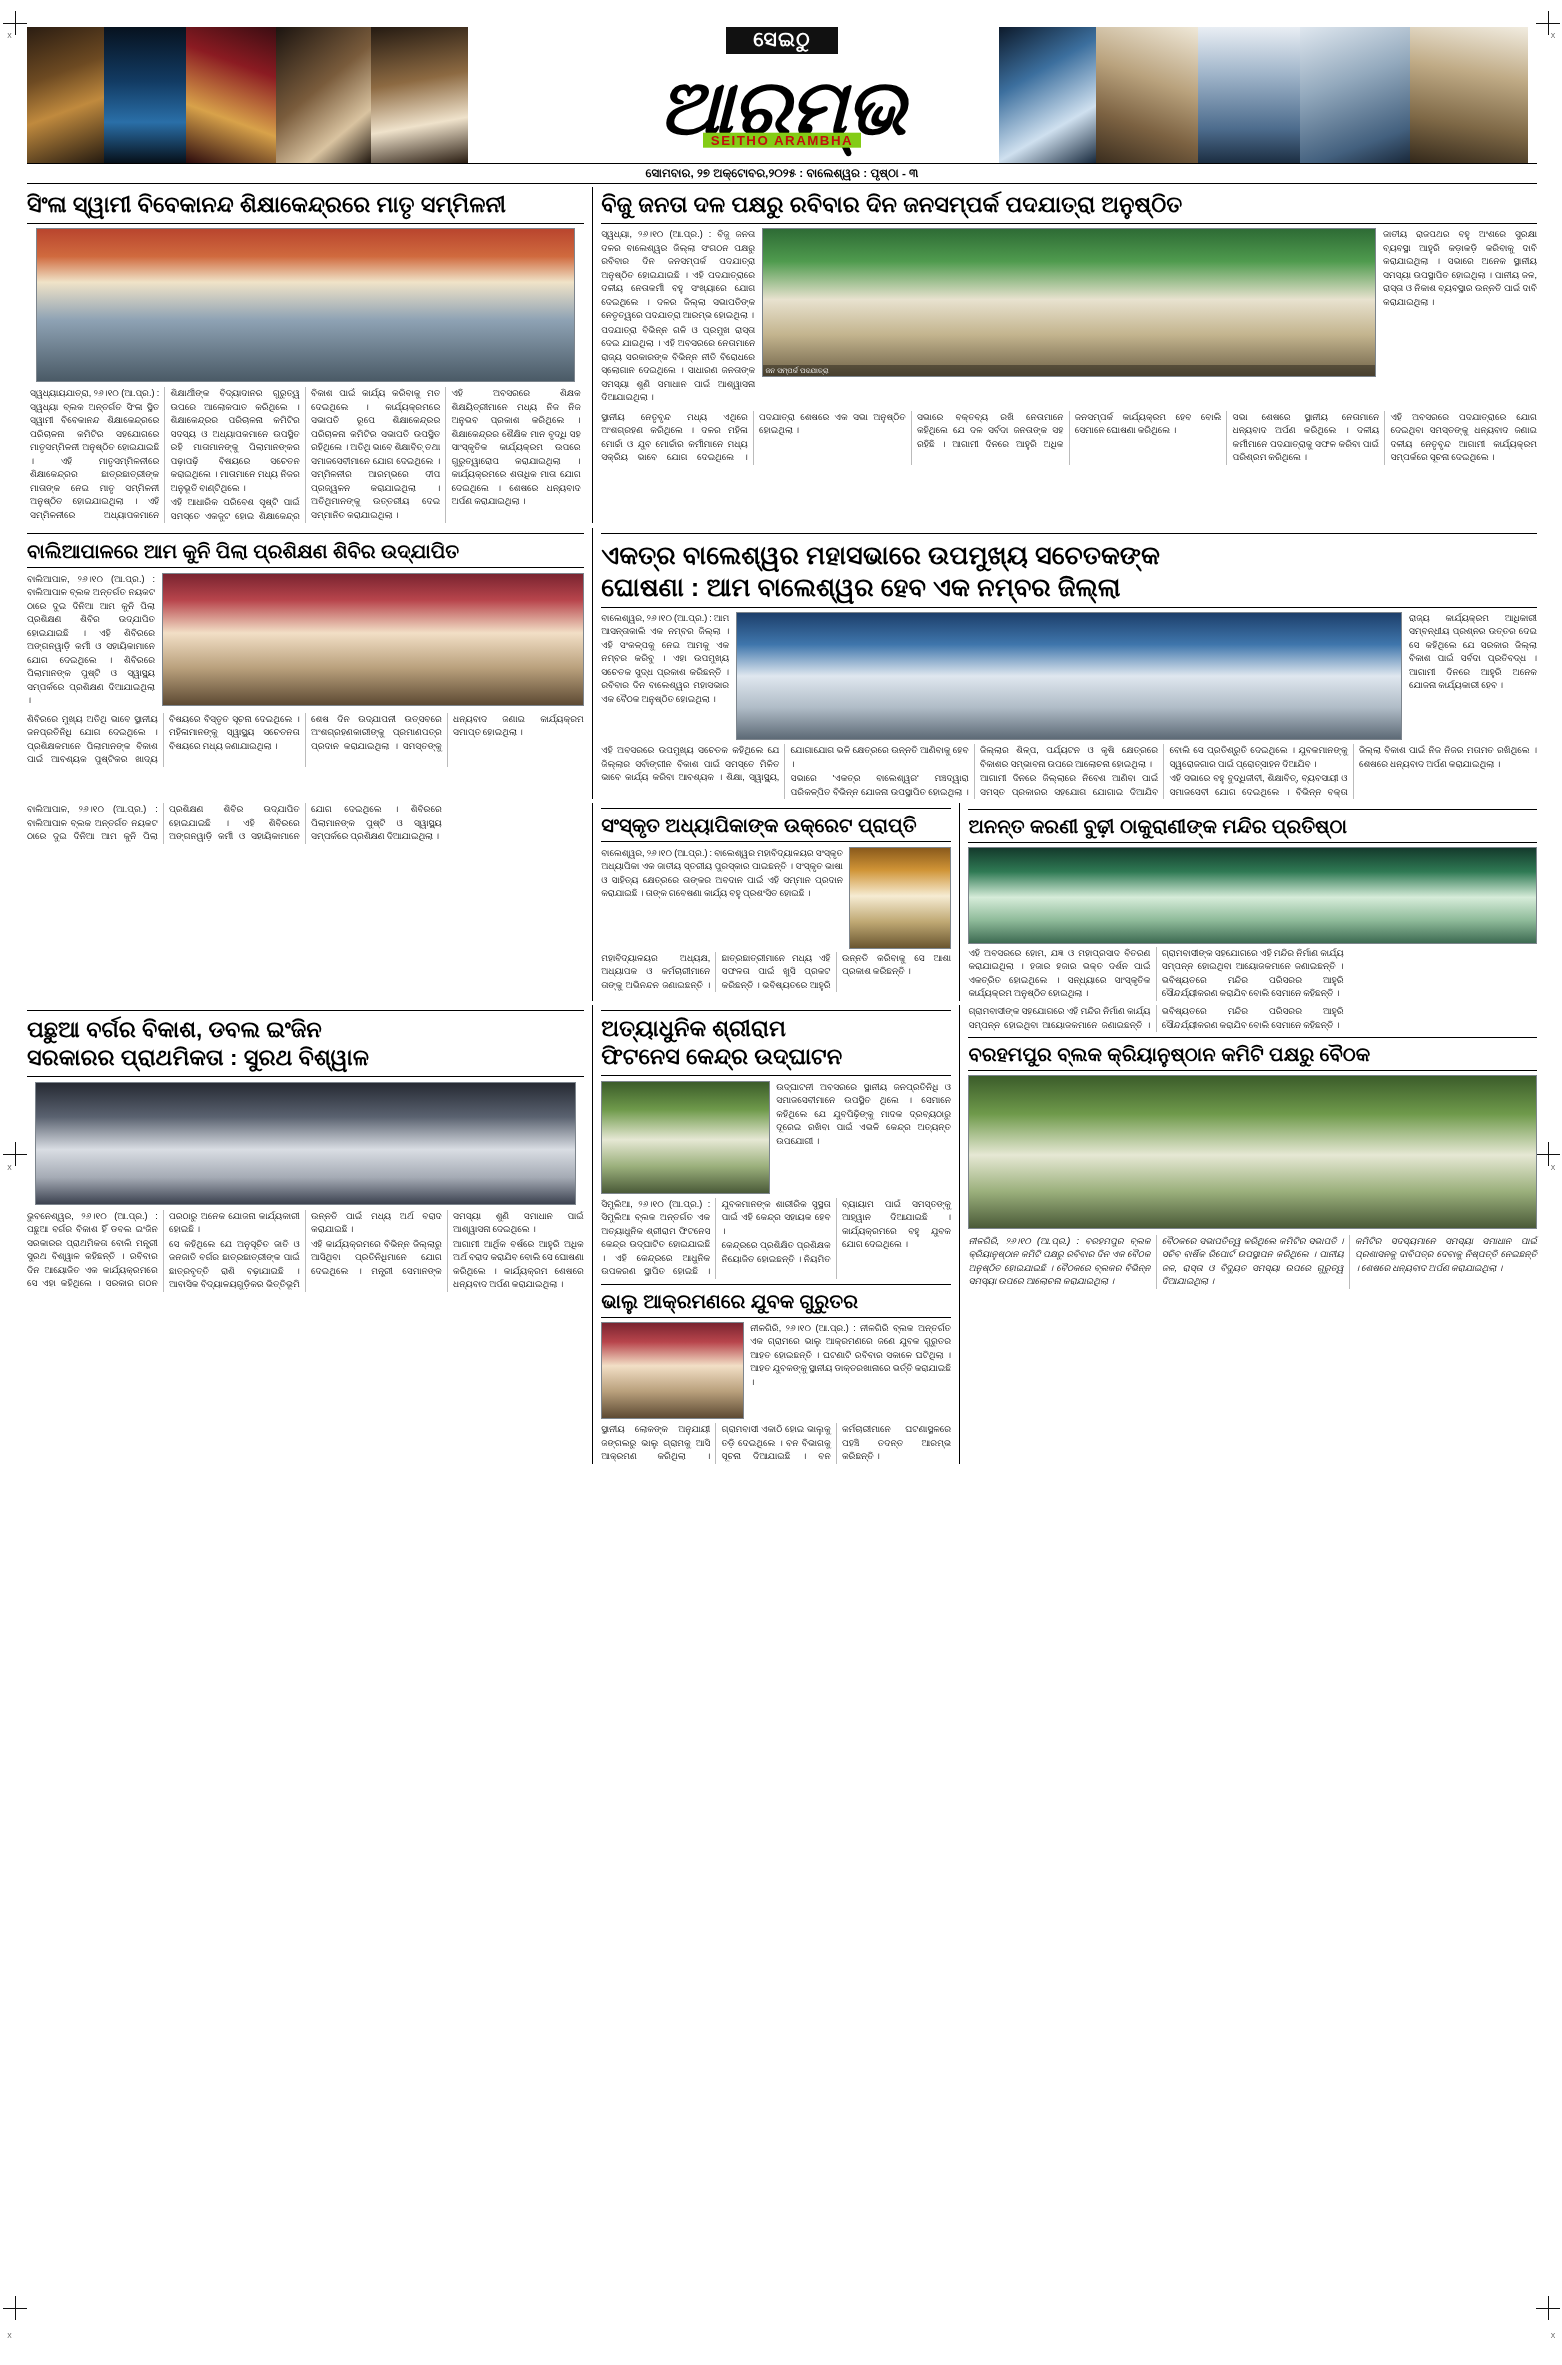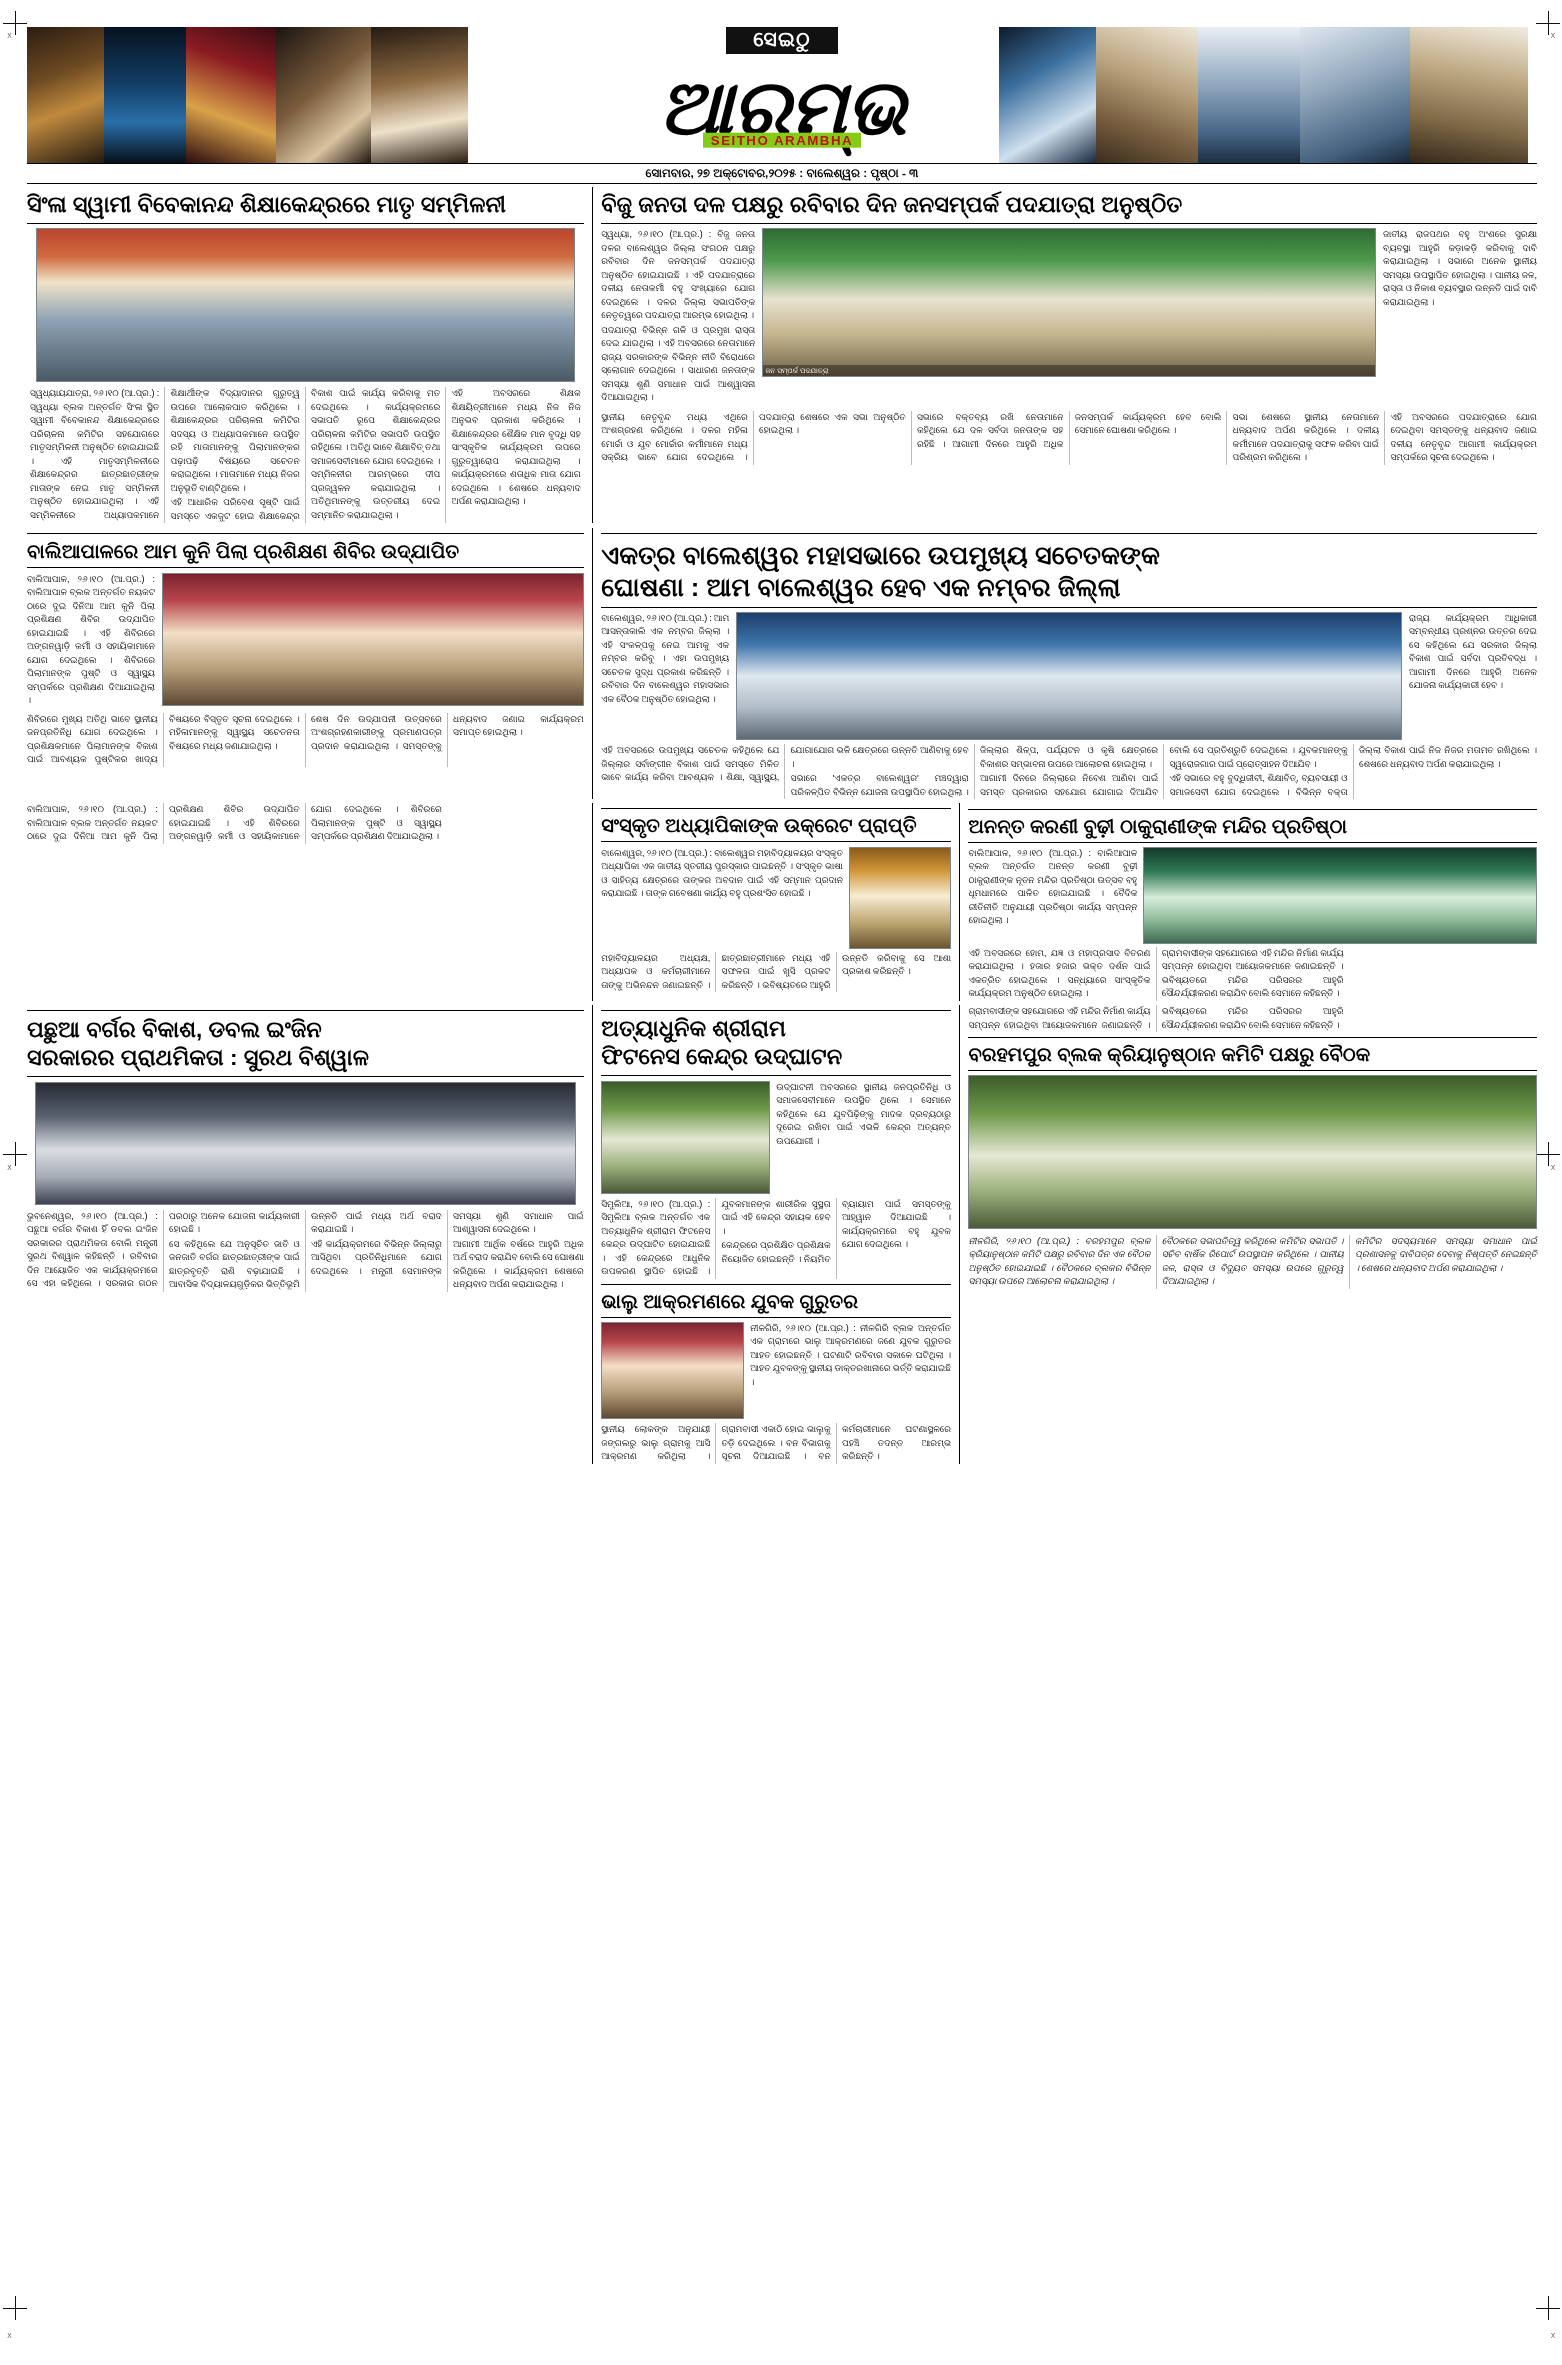--- a/index.html
+++ b/index.html
@@ -363,23 +363,20 @@
           </div>
 
           <div style="flex:1;">
             <div class="body-text cols" style="column-count:3; column-rule:0.5px solid #bbb;">
               <p></p>
             </div>
             <div class="sep"></div>
             <div class="hl hl-md" style="padding:1px 0 4.1px 0;">ଅନନ୍ତ କରଣୀ ବୁଢ଼ୀ ଠାକୁରାଣୀଙ୍କ ମନ୍ଦିର ପ୍ରତିଷ୍ଠା</div>
             <div class="rule-top" style="margin-bottom:4.1px;"></div>
             <div style="display:flex; gap:6.1px;">
-              <div style="width:169px;" class="body-text">
-                <p>ବାଲିଆପାଳ, ୨୬।୧୦ (ଆ.ପ୍ର.) : ବାଲିଆପାଳ ବ୍ଲକ ଅନ୍ତର୍ଗତ ଅନନ୍ତ କରଣୀ ବୁଢ଼ୀ ଠାକୁରାଣୀଙ୍କ ନୂତନ ମନ୍ଦିର ପ୍ରତିଷ୍ଠା ଉତ୍ସବ ବହୁ ଧୂମଧାମରେ ପାଳିତ ହୋଇଯାଇଛି । ବୈଦିକ ରୀତିନୀତି ଅନୁଯାୟୀ ପ୍ରତିଷ୍ଠା କାର୍ଯ୍ୟ ସମ୍ପନ୍ନ ହୋଇଥିଲା ।</p>
-              </div>
               <div style="flex:1;">
                 <div class="photo pimg8" style="height:97px;"></div>
               </div>
             </div>
             <div class="body-text cols" style="column-count:3; column-rule:0.5px solid #bbb; margin-top:3.1px;">
               <p>ଏହି ଅବସରରେ ହୋମ, ଯଜ୍ଞ ଓ ମହାପ୍ରସାଦ ବିତରଣ କରାଯାଇଥିଲା । ହଜାର ହଜାର ଭକ୍ତ ଦର୍ଶନ ପାଇଁ ଏକତ୍ରିତ ହୋଇଥିଲେ । ସନ୍ଧ୍ୟାରେ ସାଂସ୍କୃତିକ କାର୍ଯ୍ୟକ୍ରମ ଅନୁଷ୍ଠିତ ହୋଇଥିଲା ।</p>
               <p>ଗ୍ରାମବାସୀଙ୍କ ସହଯୋଗରେ ଏହି ମନ୍ଦିର ନିର୍ମାଣ କାର୍ଯ୍ୟ ସମ୍ପନ୍ନ ହୋଇଥିବା ଆୟୋଜକମାନେ ଜଣାଇଛନ୍ତି । ଭବିଷ୍ୟତରେ ମନ୍ଦିର ପରିସରର ଆହୁରି ସୌନ୍ଦର୍ଯ୍ୟୀକରଣ କରାଯିବ ବୋଲି ସେମାନେ କହିଛନ୍ତି ।</p>
             </div>
           </div>
         </div>

